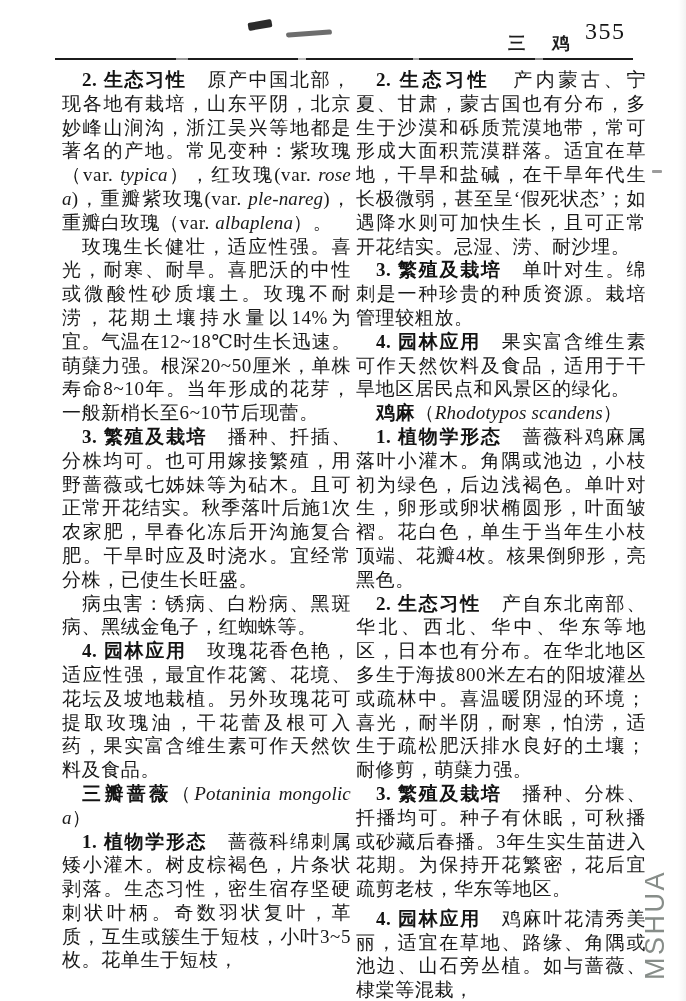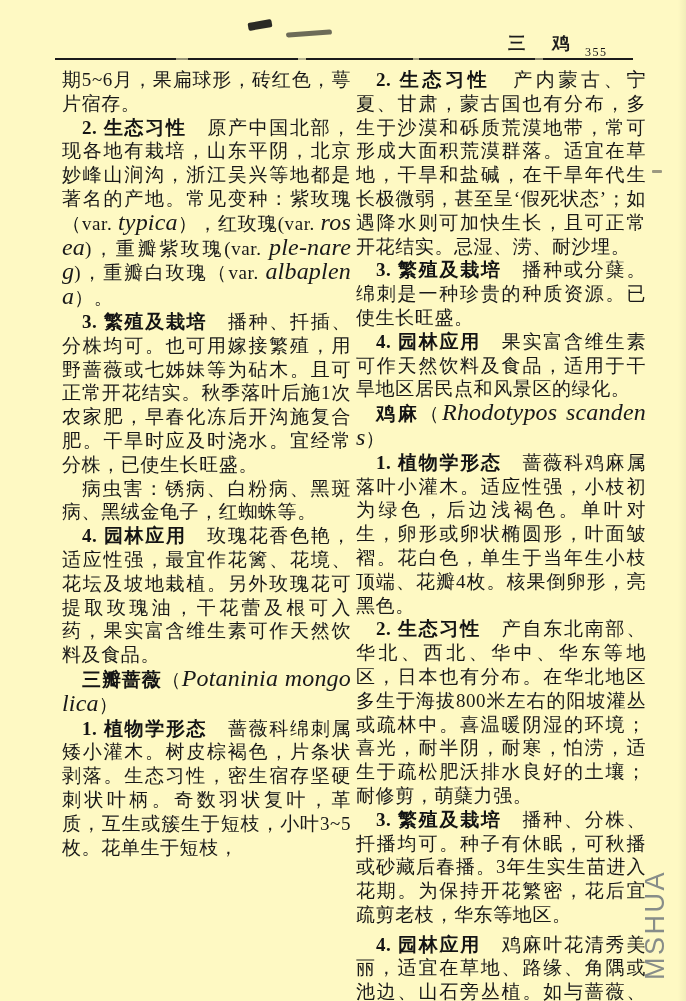--- a/index.html
+++ b/index.html
@@ -1,36 +1,36 @@
 <!DOCTYPE html>
 <html><head>
 <meta charset="utf-8">
 <style>
   html,body { margin:0; padding:0; background:#e9e9e6; }
   .page {
     position:relative; width:686px; height:1001px;
-    background:#fef9c3; overflow:hidden;
+    background:#ffffff; overflow:hidden;
     font-family:"Liberation Serif","DejaVu Serif",serif;
     color:#1a1a1a;
   }
   
   .page::after {
     content:""; position:absolute; top:0; right:0; width:8px; height:100%;
     background:linear-gradient(to right, rgba(0,0,0,0), rgba(0,0,0,0.05));
     pointer-events:none;
   }
   .running-head { position:absolute; top:0; left:0; width:100%; height:58px; }
   .guide-words {
     position:absolute; left:508px; top:31px;
     font-size:17.5px; letter-spacing:11px; font-weight:bold; color:#1d1d1d;
     white-space:nowrap;
   }
   .page-number {
-    position:absolute; left:585px; top:45px;
-    font-size:12px; letter-spacing:1.5px; color:#151515;
+    position:absolute; left:585px; top:18px;
+    font-size:24px; letter-spacing:1.5px; color:#151515;
   }
   .header-rule {
     position:absolute; left:55px; top:58px; width:578px; height:2px;
     background:linear-gradient(90deg,
       #1c1c1c 0 21%, rgba(28,28,28,.45) 21% 23%,
       #1c1c1c 23% 42%, rgba(28,28,28,.3) 42% 43.5%,
       #1c1c1c 43.5% 62%, rgba(28,28,28,.4) 62% 63%,
       #1c1c1c 63% 83%, rgba(28,28,28,.5) 83% 84.5%,
       #1c1c1c 84.5% 100%);
   }
@@ -45,21 +45,21 @@
     text-align:justify; text-justify:inter-ideograph;
     word-break:break-all; overflow-wrap:break-word;
     color:#191919;
   }
   .col-left  { left:62px;  width:289px; }
   .col-right { left:356px; width:290px; }
   p.para { margin:0; }
   p.ind  { text-indent:20px; }
   p.gap  { margin-top:6px; }
   .run-b { font-weight:bold; color:#141414;font-family:Liberation Serif, serif; }
-  .run-i { font-style:italic; font-size:24px; letter-spacing:0.2px; }
+  .run-i { font-style:italic; font-size:19px; letter-spacing:0.2px; }
 
   .watermark {
     position:absolute; left:584px; top:911px; width:140px; height:28px;
     transform:rotate(-90deg); transform-origin:center center;
     font-family:"Liberation Sans","DejaVu Sans",sans-serif;
     font-size:27px; letter-spacing:2.5px; color:#878d89;
     text-align:center; white-space:nowrap;
   }
 </style>
 </head>
@@ -72,34 +72,34 @@
     <span class="page-number">355</span>
   </div>
 
   <div class="header-rule"></div>
 
   <div class="smudge s1"></div>
   <div class="smudge s2"></div>
   <div class="smudge s3"></div>
 
   <div class="col col-left">
-      <p class="para"><span>期5~6月，果扁球形，砖红色，萼片宿存。</span></p>
       <p class="para ind"><span class="run-b">2. 生态习性</span><span>　原产中国北部，现各地有栽培，山东平阴，北京妙峰山涧沟，浙江吴兴等地都是著名的产地。常见变种：紫玫瑰（var. </span><span class="run-i">typica</span><span>），红玫瑰(var. </span><span class="run-i">rosea</span><span>)，重瓣紫玫瑰(var. </span><span class="run-i">ple-nareg</span><span>)，重瓣白玫瑰（var. </span><span class="run-i">albaplena</span><span>）。</span></p>
+      <p class="para ind"><span>玫瑰生长健壮，适应性强。喜光，耐寒、耐旱。喜肥沃的中性或微酸性砂质壤土。玫瑰不耐涝，花期土壤持水量以14%为宜。气温在12~18℃时生长迅速。萌蘖力强。根深20~50厘米，单株寿命8~10年。当年形成的花芽，一般新梢长至6~10节后现蕾。</span></p>
       <p class="para ind"><span class="run-b">3. 繁殖及栽培</span><span>　播种、扦插、分株均可。也可用嫁接繁殖，用野蔷薇或七姊妹等为砧木。且可正常开花结实。秋季落叶后施1次农家肥，早春化冻后开沟施复合肥。干旱时应及时浇水。宜经常分株，已使生长旺盛。</span></p>
       <p class="para ind"><span>病虫害：锈病、白粉病、黑斑病、黑绒金龟子，红蜘蛛等。</span></p>
       <p class="para ind"><span class="run-b">4. 园林应用</span><span>　玫瑰花香色艳，适应性强，最宜作花篱、花境、花坛及坡地栽植。另外玫瑰花可提取玫瑰油，干花蕾及根可入药，果实富含维生素可作天然饮料及食品。</span></p>
       <p class="para ind"><span class="run-b">三瓣蔷薇</span><span>（</span><span class="run-i">Potaninia mongolica</span><span>）</span></p>
       <p class="para ind"><span class="run-b">1. 植物学形态</span><span>　蔷薇科绵刺属矮小灌木。树皮棕褐色，片条状剥落。生态习性，密生宿存坚硬刺状叶柄。奇数羽状复叶，革质，互生或簇生于短枝，小叶3~5枚。花单生于短枝，</span></p>
     </div>
   <div class="col col-right">
       <p class="para ind"><span class="run-b">2. 生态习性</span><span>　产内蒙古、宁夏、甘肃，蒙古国也有分布，多生于沙漠和砾质荒漠地带，常可形成大面积荒漠群落。适宜在草地，干旱和盐碱，在干旱年代生长极微弱，甚至呈‘假死状态’；如遇降水则可加快生长，且可正常开花结实。忌湿、涝、耐沙埋。</span></p>
-      <p class="para ind"><span class="run-b">3. 繁殖及栽培</span><span>　播种或分蘖。绵刺是一种珍贵的种质资源。已使生长旺盛。</span></p>
+      <p class="para ind"><span class="run-b">3. 繁殖及栽培</span><span>　单叶对生。绵刺是一种珍贵的种质资源。栽培管理较粗放。</span></p>
       <p class="para ind"><span class="run-b">4. 园林应用</span><span>　果实富含维生素可作天然饮料及食品，适用于干旱地区居民点和风景区的绿化。</span></p>
       <p class="para ind"><span class="run-b">鸡麻</span><span>（</span><span class="run-i">Rhodotypos scandens</span><span>）</span></p>
-      <p class="para ind"><span class="run-b">1. 植物学形态</span><span>　蔷薇科鸡麻属落叶小灌木。适应性强，小枝初为绿色，后边浅褐色。单叶对生，卵形或卵状椭圆形，叶面皱褶。花白色，单生于当年生小枝顶端、花瓣4枚。核果倒卵形，亮黑色。</span></p>
+      <p class="para ind"><span class="run-b">1. 植物学形态</span><span>　蔷薇科鸡麻属落叶小灌木。角隅或池边，小枝初为绿色，后边浅褐色。单叶对生，卵形或卵状椭圆形，叶面皱褶。花白色，单生于当年生小枝顶端、花瓣4枚。核果倒卵形，亮黑色。</span></p>
       <p class="para ind"><span class="run-b">2. 生态习性</span><span>　产自东北南部、华北、西北、华中、华东等地区，日本也有分布。在华北地区多生于海拔800米左右的阳坡灌丛或疏林中。喜温暖阴湿的环境；喜光，耐半阴，耐寒，怕涝，适生于疏松肥沃排水良好的土壤；耐修剪，萌蘖力强。</span></p>
       <p class="para ind"><span class="run-b">3. 繁殖及栽培</span><span>　播种、分株、扦播均可。种子有休眠，可秋播或砂藏后春播。3年生实生苗进入花期。为保持开花繁密，花后宜疏剪老枝，华东等地区。</span></p>
       <p class="para ind gap"><span class="run-b">4. 园林应用</span><span>　鸡麻叶花清秀美丽，适宜在草地、路缘、角隅或池边、山石旁丛植。如与蔷薇、棣棠等混栽，</span></p>
     </div>
 
   <div class="watermark">MSHUA</div>
 
 </div>
 
 </body></html>

